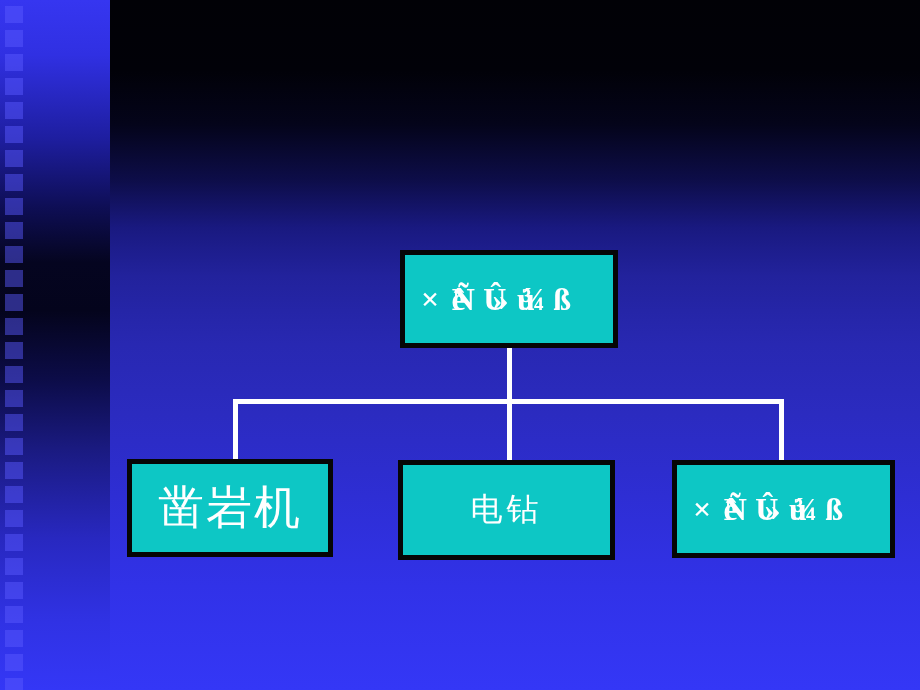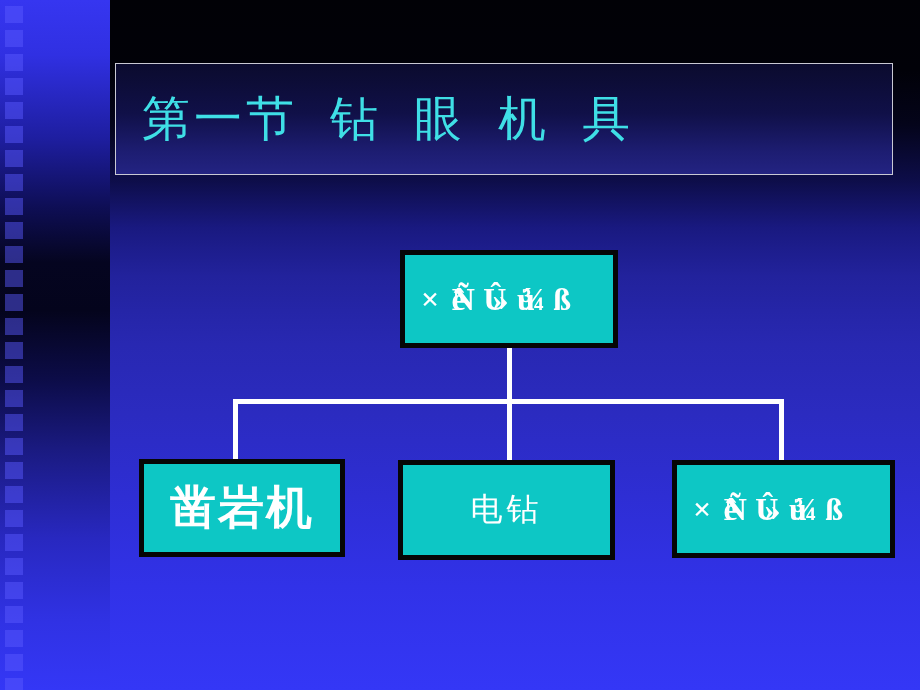--- a/index.html
+++ b/index.html
@@ -49,21 +49,21 @@
   
   .node{
     position:absolute;box-sizing:border-box;
     background:var(--box-fill,#0dc7c5);
     border:5px solid var(--box-border,#060606);
     display:flex;align-items:center;justify-content:center;
     color:var(--box-text,#fff);
     overflow:hidden;white-space:nowrap;
   }
   .node.root{left:400px;top:250px;width:218px;height:98px;}
-  .node.c0{left:139px;top:459px;width:206px;height:98px;font-size:46px;letter-spacing:2px;font-weight:bold;}
+  .node.c0{left:127px;top:459px;width:206px;height:98px;font-size:46px;letter-spacing:2px;}
   .node.c1{left:398px;top:460px;width:217px;height:100px;font-size:32px;letter-spacing:4px;}
   .node.c2{left:672px;top:460px;width:223px;height:98px;}
   
   .garbled{
     font-size:32px;font-weight:bold;color:#fff;
     display:flex;align-items:center;justify-content:flex-start;
     width:100%;padding-left:16px;overflow:hidden;white-space:nowrap;
   }
   .pair{position:relative;display:inline-block;margin-right:.38em;}
   .pair .g1{display:inline-block;}
@@ -101,23 +101,20 @@
         <div class="square" style="top: 534px;"></div>
         <div class="square" style="top: 558px;"></div>
         <div class="square" style="top: 582px;"></div>
         <div class="square" style="top: 606px;"></div>
         <div class="square" style="top: 630px;"></div>
         <div class="square" style="top: 654px;"></div>
         <div class="square" style="top: 678px;"></div>
       </div>
   </div>
 
-  <div class="titlebox">
-    <span class="title">第一节  钻  眼  机  具</span>
-  </div>
 
   <div class="conn v-root"></div>
   <div class="conn h-main"></div>
   <div class="conn v-left"></div>
   <div class="conn v-mid"></div>
   <div class="conn v-right"></div>
 
   <div class="node root">
     <span class="garbled">
         <span class="pair"><span class="g1">×</span></span>

